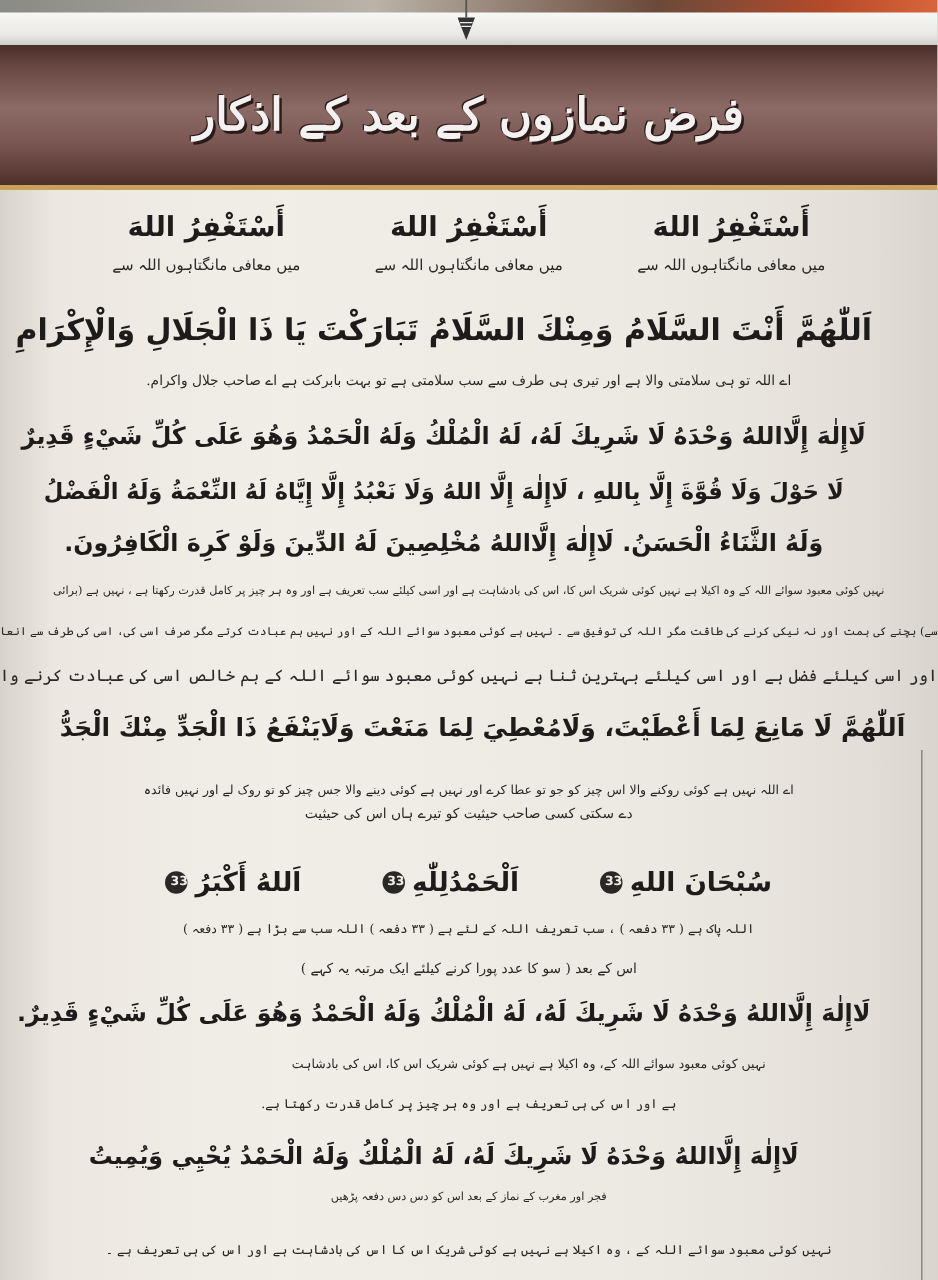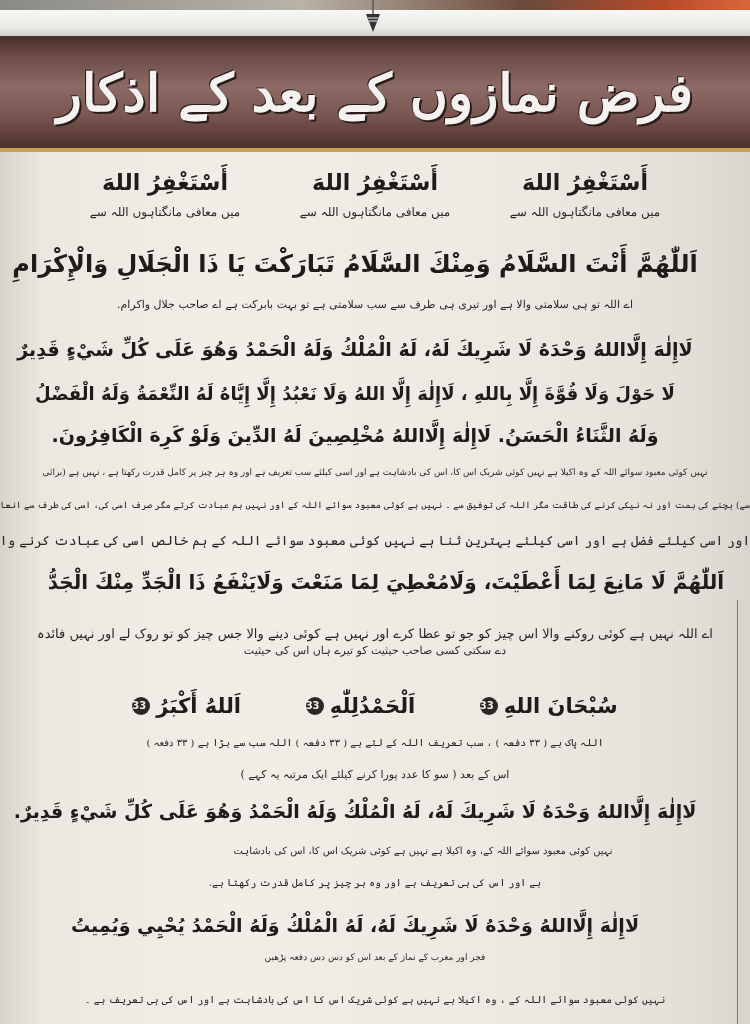--- a/index.html
+++ b/index.html
@@ -21,21 +21,21 @@
     position:absolute; left:366px; top:0; width:14px; height:34px;
   }
   .banner {
     position:absolute; left:0; top:36px; width:750px; height:112px;
     background:linear-gradient(#4a2e2a 0%,#6d4c47 18%,#8c6a66 45%,#7a5752 70%,#4e302b 100%);
     border-bottom:4px solid #c8a25a;
     display:flex; align-items:center; justify-content:center;
   }
   .banner-title {
     direction:rtl; color:#f4f2f0; font-family:"DejaVu Serif", serif;
-    font-size:52px; font-weight:bold; letter-spacing:2px;
+    font-size:36px; font-weight:bold; letter-spacing:2px;
     text-shadow:2px 2px 0 #2a1a18, -1px -1px 0 #2a1a18;
   }
   .paper {
     position:absolute; left:0; top:152px; width:750px; height:872px;
     background:linear-gradient(90deg,#d8d3ca 0%,#ece8e1 6%,#f1eee8 30%,#ece9e3 70%,#e3dfd8 92%,#d8d4ce 100%);
   }
   .edge-line {
     position:absolute; left:737px; top:600px; width:1px; height:424px; background:#7a7670;
   }
   .ar {
@@ -48,21 +48,21 @@
     font-family:"DejaVu Serif", serif;
     position:absolute; left:0; width:750px; white-space:nowrap;
   }
   .col3 { position:absolute; left:0; width:750px; display:flex; direction:rtl; justify-content:space-around; padding:0 60px; box-sizing:border-box; }
   .col3 .cell { text-align:center; }
   .istighfar { font-size:22px; font-weight:bold; color:#1e1c1a; font-family:"DejaVu Sans", sans-serif; }
   .istighfar-tr { font-size:12px; color:#2a2826; font-family:"DejaVu Serif", serif; }
   .tasbih { font-size:21px; font-weight:bold; color:#1e1c1a; font-family:"DejaVu Sans", sans-serif; display:flex; align-items:center; gap:6px; direction:rtl; }
   .badge33 {
     display:inline-block; width:18px; height:18px; border-radius:50%;
-    background:#2a2826; color:#f1eee8; font-size:10px; line-height:18px; text-align:left;
+    background:#2a2826; color:#f1eee8; font-size:10px; line-height:18px; text-align:right;
     font-family:"DejaVu Sans", sans-serif; font-weight:bold;
   }
 </style>
 </head>
 <body>
 
 <div class="top-strip"></div>
 <div class="roller"></div>
 <svg class="hanger" viewBox="0 0 14 34">
   <line x1="7" y1="0" x2="7" y2="14" stroke="#555" stroke-width="1.5"></line>
@@ -97,21 +97,21 @@
 <div class="ur" style="top:298px; font-size:11px;">اے اللہ تو ہی سلامتی والا ہے اور تیری ہی طرف سے سب سلامتی ہے تو بہت بابرکت ہے اے صاحب جلال واکرام.</div>
 
 <div class="ar" style="top:338px; font-size:19px;">لَاإِلٰهَ إِلَّااللهُ وَحْدَهُ لَا شَرِيكَ لَهُ، لَهُ الْمُلْكُ وَلَهُ الْحَمْدُ وَهُوَ عَلَى كُلِّ شَيْءٍ قَدِيرٌ</div>
 <div class="ar" style="top:383px; font-size:18px;">لَا حَوْلَ وَلَا قُوَّةَ إِلَّا بِاللهِ ، لَاإِلٰهَ إِلَّا اللهُ وَلَا نَعْبُدُ إِلَّا إِيَّاهُ لَهُ النِّعْمَةُ وَلَهُ الْفَضْلُ</div>
 <div class="ar" style="top:424px; font-size:19px;">وَلَهُ الثَّنَاءُ الْحَسَنُ. لَاإِلٰهَ إِلَّااللهُ مُخْلِصِينَ لَهُ الدِّينَ وَلَوْ كَرِهَ الْكَافِرُونَ.</div>
 <div class="ur" style="top:467px; font-size:9px;">نہیں کوئی معبود سوائے اللہ کے وہ اکیلا ہے نہیں کوئی شریک اس کا، اس کی بادشاہت ہے اور اسی کیلئے سب تعریف ہے اور وہ ہر چیز پر کامل قدرت رکھتا ہے ، نہیں ہے (برائی</div>
 <div class="ur" style="top:500px; font-size:9px;">سے) بچنے کی ہمت اور نہ نیکی کرنے کی طاقت مگر اللہ کی توفیق سے ۔ نہیں ہے کوئی معبود سوائے اللہ کے اور نہیں ہم عبادت کرتے مگر صرف اسی کی، اسی کی طرف سے انعام ہے</div>
 <div class="ur" style="top:533px; font-size:13px;">اور اسی کیلئے فضل ہے اور اسی کیلئے بہترین ثنا ہے نہیں کوئی معبود سوائے اللہ کے ہم خالص اسی کی عبادت کرنے والے ہیں خواہ کافروں کو ناگوار گذرے ۔</div>
 
 <div class="ar" style="top:570px; font-size:20px;margin-left:31px;">اَللّٰهُمَّ لَا مَانِعَ لِمَا أَعْطَيْتَ، وَلَامُعْطِيَ لِمَا مَنَعْتَ وَلَايَنْفَعُ ذَا الْجَدِّ مِنْكَ الْجَدُّ</div>
-<div class="ur" style="top:626px; font-size:13px;">اے اللہ نہیں ہے کوئی روکنے والا اس چیز کو جو تو عطا کرے اور نہیں ہے کوئی دینے والا جس چیز کو تو روک لے اور نہیں فائدہ</div>
+<div class="ur" style="top:626px; font-size:10px;">اے اللہ نہیں ہے کوئی روکنے والا اس چیز کو جو تو عطا کرے اور نہیں ہے کوئی دینے والا جس چیز کو تو روک لے اور نہیں فائدہ</div>
 <div class="ur" style="top:644px; font-size:11px;">دے سکتی کسی صاحب حیثیت کو تیرے ہاں اس کی حیثیت</div>
 
 <div class="col3" style="top:694px; padding:0 100px;">
   <div class="cell tasbih">
     <span>سُبْحَانَ اللهِ</span>
     <span class="badge33">33</span>
   </div>
   <div class="cell tasbih">
     <span>اَلْحَمْدُلِلّٰهِ</span>
     <span class="badge33">33</span>

